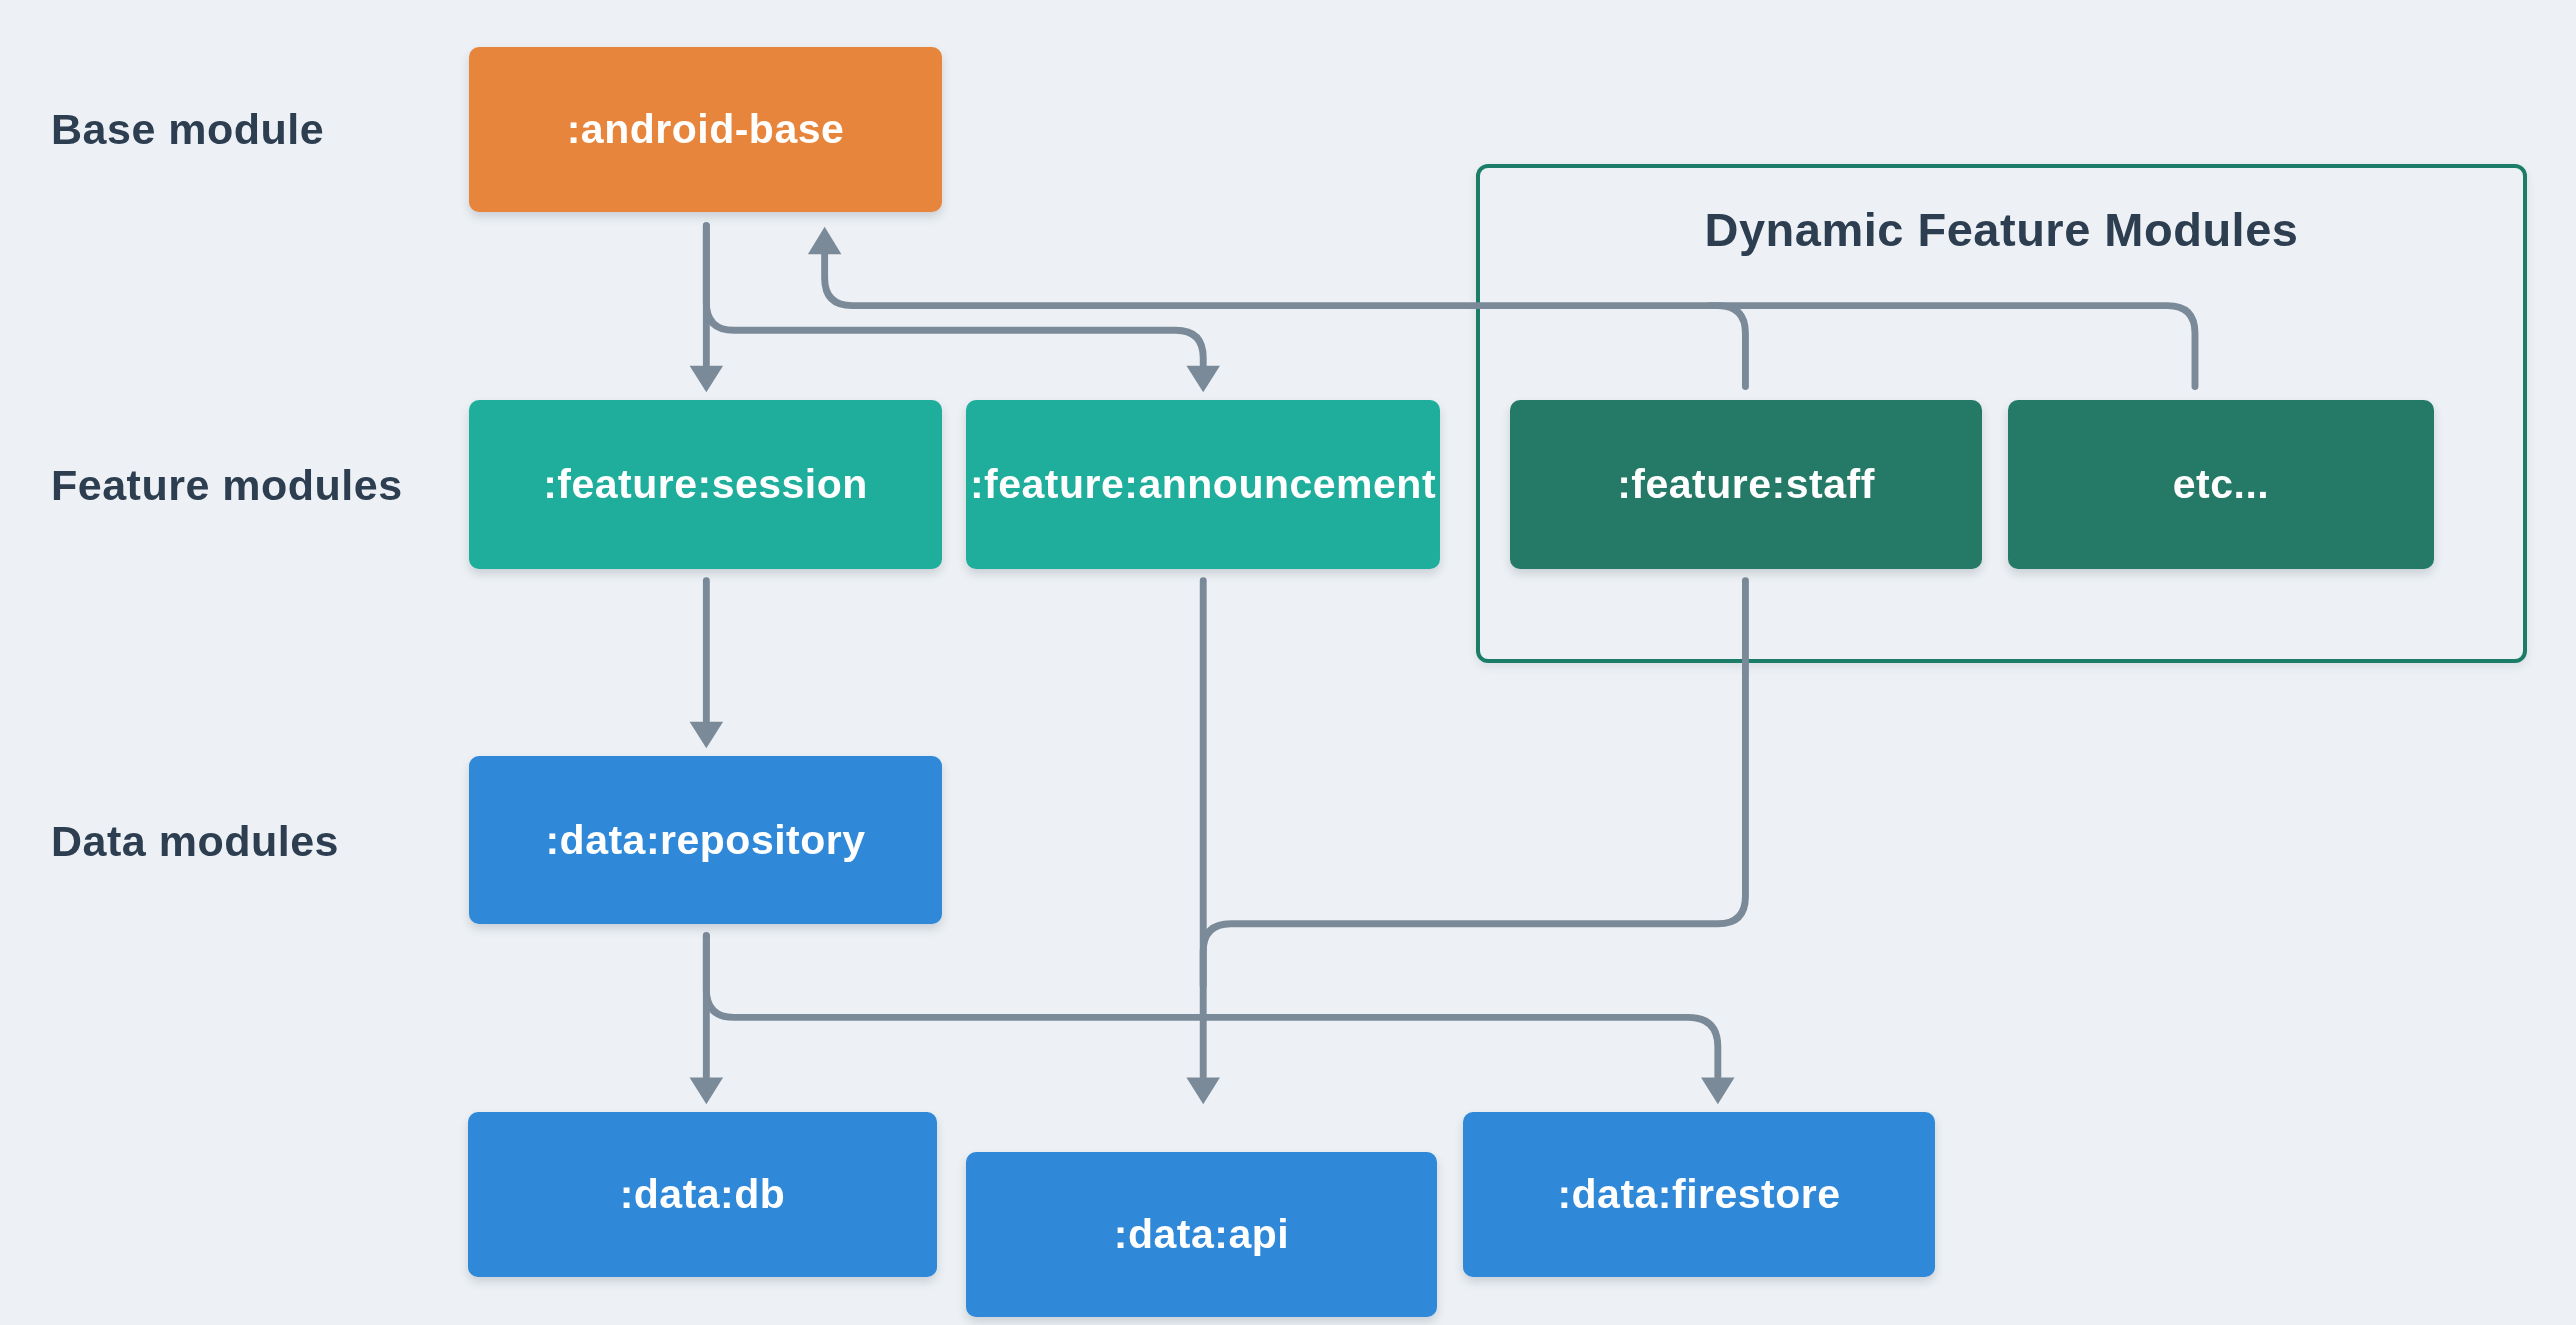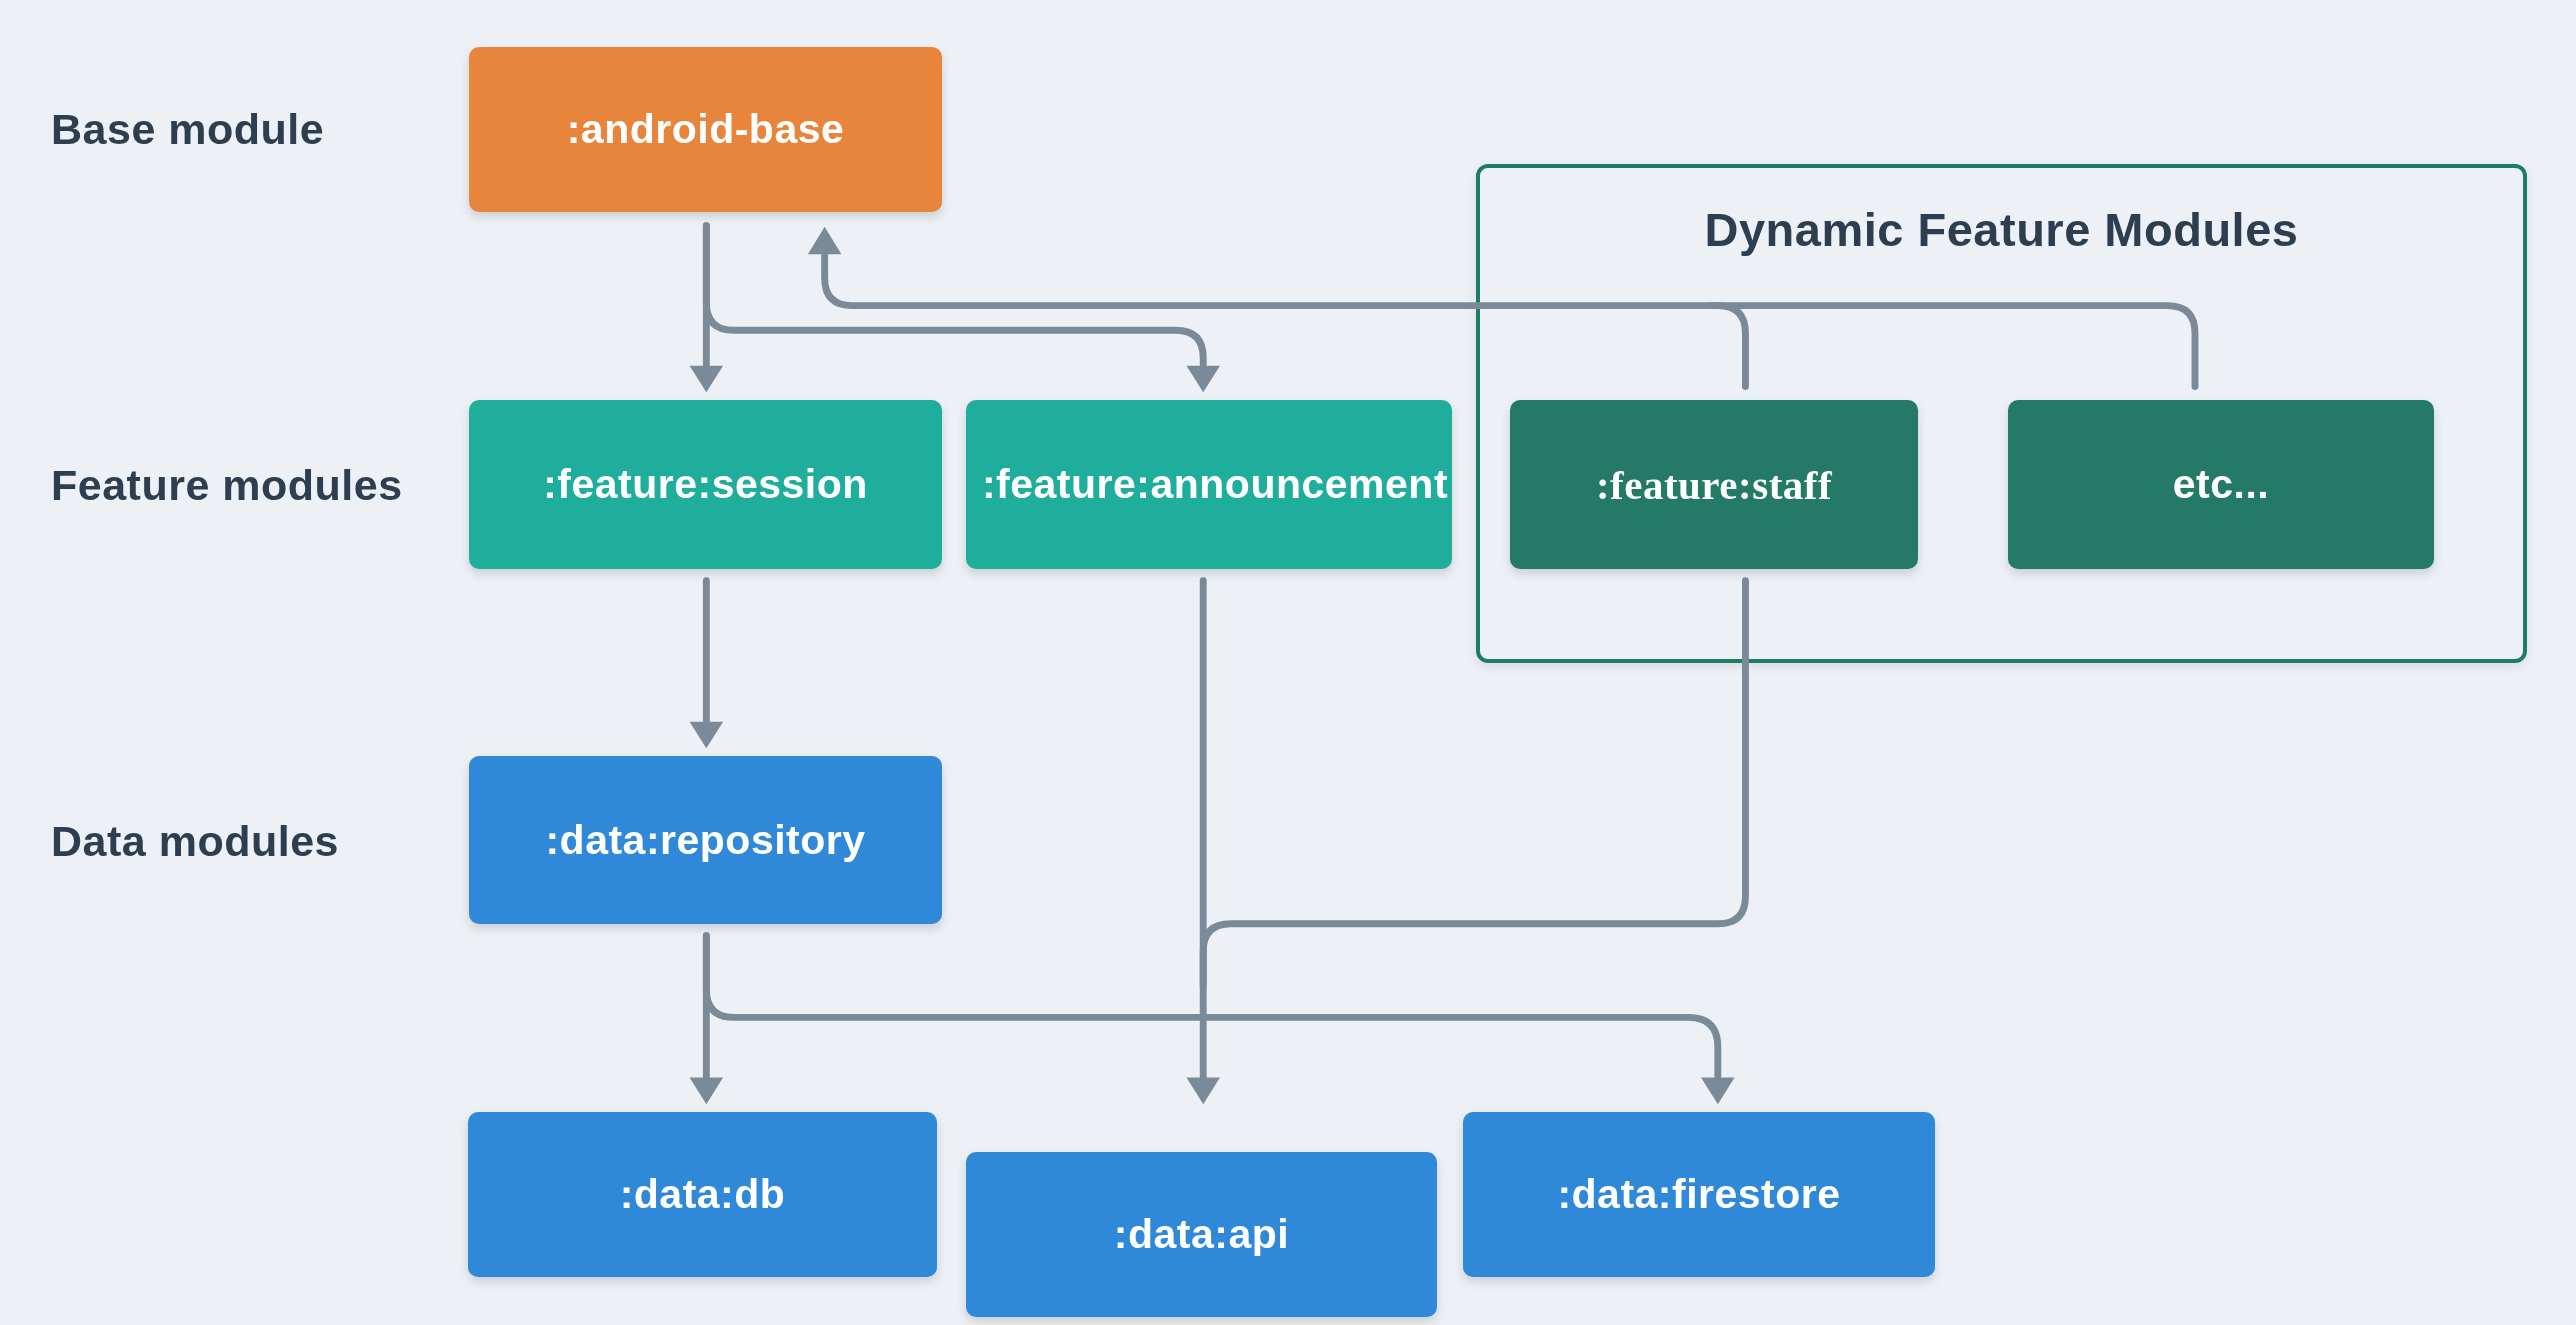--- a/index.html
+++ b/index.html
@@ -60,22 +60,22 @@
     white-space: nowrap;
     z-index: 3;
   }
   .node.orange { background: #E8853C; }
   .node.teal   { background: #1FAD9C; }
   .node.green  { background: #247A66; }
   .node.blue   { background: #2F88D8; }
 
   .n-android-base { left: 469px;  top: 47px;   width: 473px; height: 165px; }
   .n-session      { left: 469px;  top: 400px;  width: 473px; height: 169px; }
-  .n-announcement { left: 966px;  top: 400px;  width: 474px; height: 169px; padding-left: 12px; }
-  .n-staff        { left: 1510px; top: 400px;  width: 408px; height: 169px; font-family: Liberation Serif, serif; }
+  .n-announcement { left: 966px;  top: 400px;  width: 474px; height: 169px; }
+  .n-staff        { left: 1510px; top: 400px;  width: 472px; height: 169px; }
   .n-etc          { left: 2008px; top: 400px;  width: 426px; height: 169px; }
   .n-repository   { left: 469px;  top: 756px;  width: 473px; height: 168px; }
   .n-db           { left: 468px;  top: 1112px; width: 469px; height: 165px; }
   .n-api          { left: 966px;  top: 1112px; width: 471px; height: 165px; margin-top: 40px; }
   .n-firestore    { left: 1463px; top: 1112px; width: 472px; height: 165px; }
 
   svg.edges {
     position: absolute; left: 0; top: 0;
     z-index: 2;
   }

